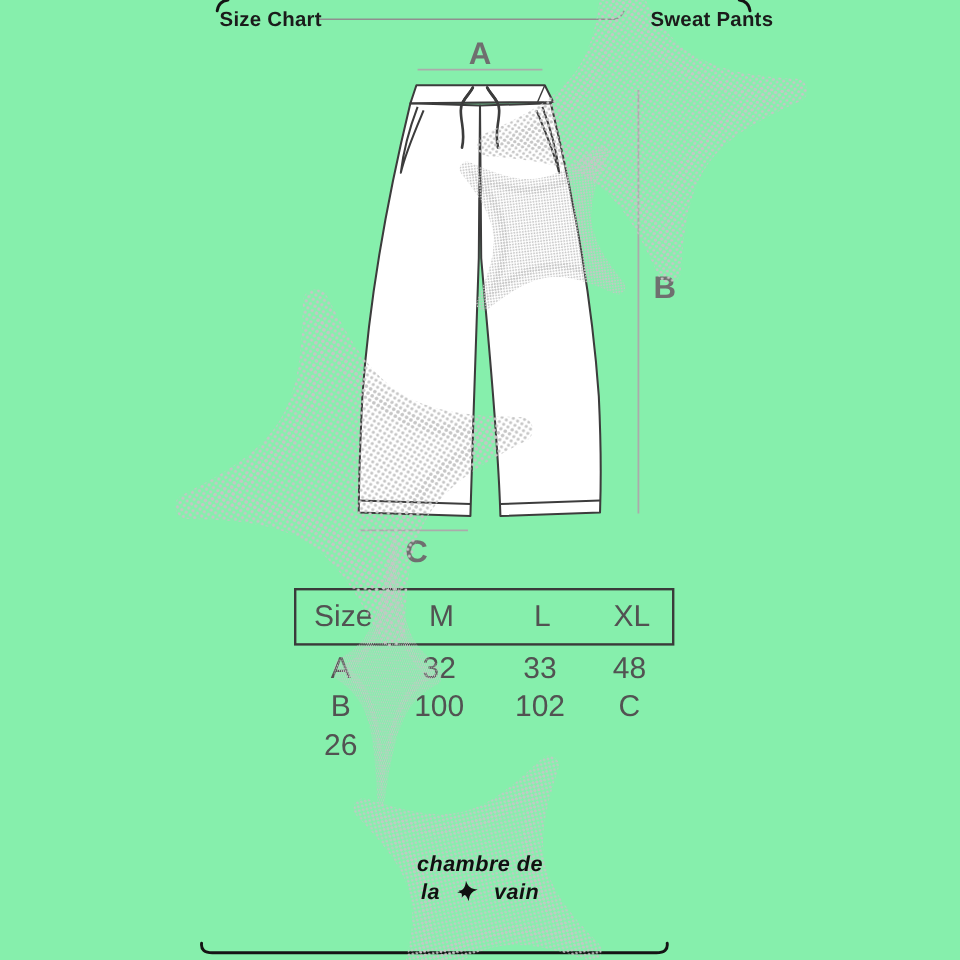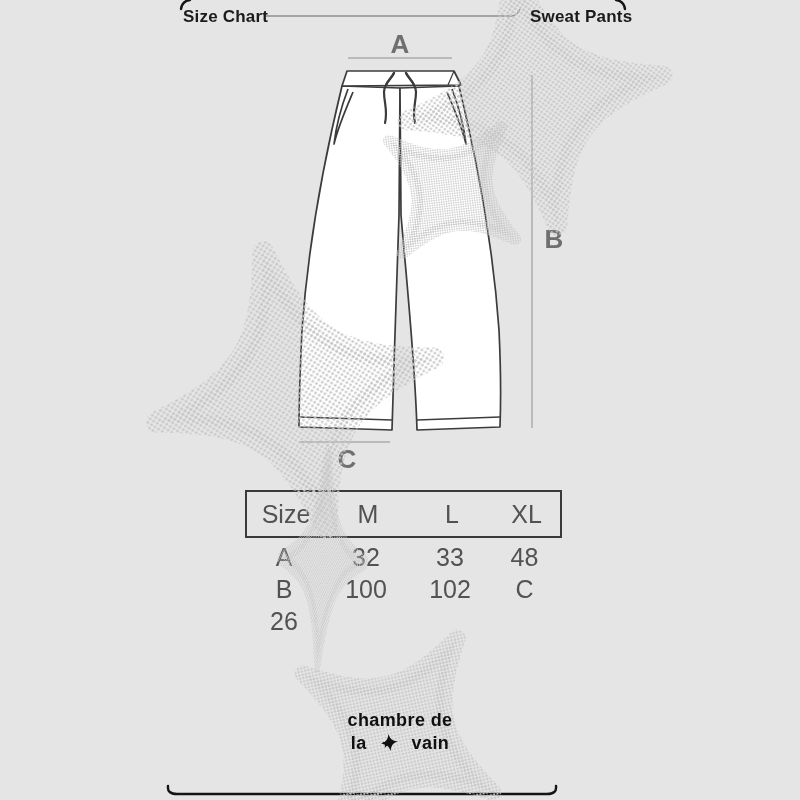--- a/index.html
+++ b/index.html
@@ -1,42 +1,42 @@
 <!DOCTYPE html>
 <html><head>
 <meta charset="utf-8">
 <style>
   html,body{margin:0;padding:0;background:#fff;}
-  .stage{position:relative;width:800px;height:800px;background:#e5e5e5;overflow:hidden;
+  .stage{position:relative;width:800px;height:800px;background:#86efac;overflow:hidden;
          font-family:"Liberation Sans",sans-serif;}
   .layer{position:absolute;inset:0;width:800px;height:800px;}
   .z1{z-index:1}.z2{z-index:2}
 
   
   .hdr{position:absolute;top:7px;font-size:17px;font-weight:bold;color:#1b1b1b;z-index:3;letter-spacing:.2px;}
   .hdr-left{left:183px;}
-  .hdr-right{left:530px;}
+  .hdr-right{left:542px;}
 
   
   .dim{position:absolute;width:36px;text-align:center;font-size:26px;font-weight:bold;color:#6f6f6f;z-index:1;}
   .dimA{left:382px;top:29px;}
   .dimB{left:536px;top:224px;}
   .dimC{left:329px;top:444px;}
 
   
   .tbl-head{position:absolute;left:245px;top:490px;width:317px;height:48px;box-sizing:border-box;
             border:2px solid #3a3a3a;display:grid;grid-template-columns:78px 86px 82px 67px;
             align-items:center;text-align:center;font-size:25px;color:#525252;z-index:1;}
   .tbl-body{position:absolute;left:245px;top:541px;width:317px;display:grid;
             grid-template-columns:78px 86px 82px 67px;grid-auto-rows:32px;align-items:center;
             text-align:center;font-size:25px;color:#525252;z-index:1;}
   .tbl-body>div{line-height:32px;}
 
   
-  .brand{position:absolute;left:0;top:710px;width:800px;text-align:center;z-index:3;color:#101010;}
+  .brand{position:absolute;left:0;top:710px;width:800px;text-align:center;z-index:3;color:#101010;font-style:italic;}
   .brand-l1{font-size:18px;font-weight:600;letter-spacing:.4px;}
   .brand-l2{margin-top:2px;display:flex;justify-content:center;align-items:flex-start;gap:13px;
             font-size:18px;font-weight:600;letter-spacing:.4px;}
   .brand-star{width:19px;height:19px;display:block;}
 
   svg{display:block;}
 </style>
 </head>
 <body>
 

